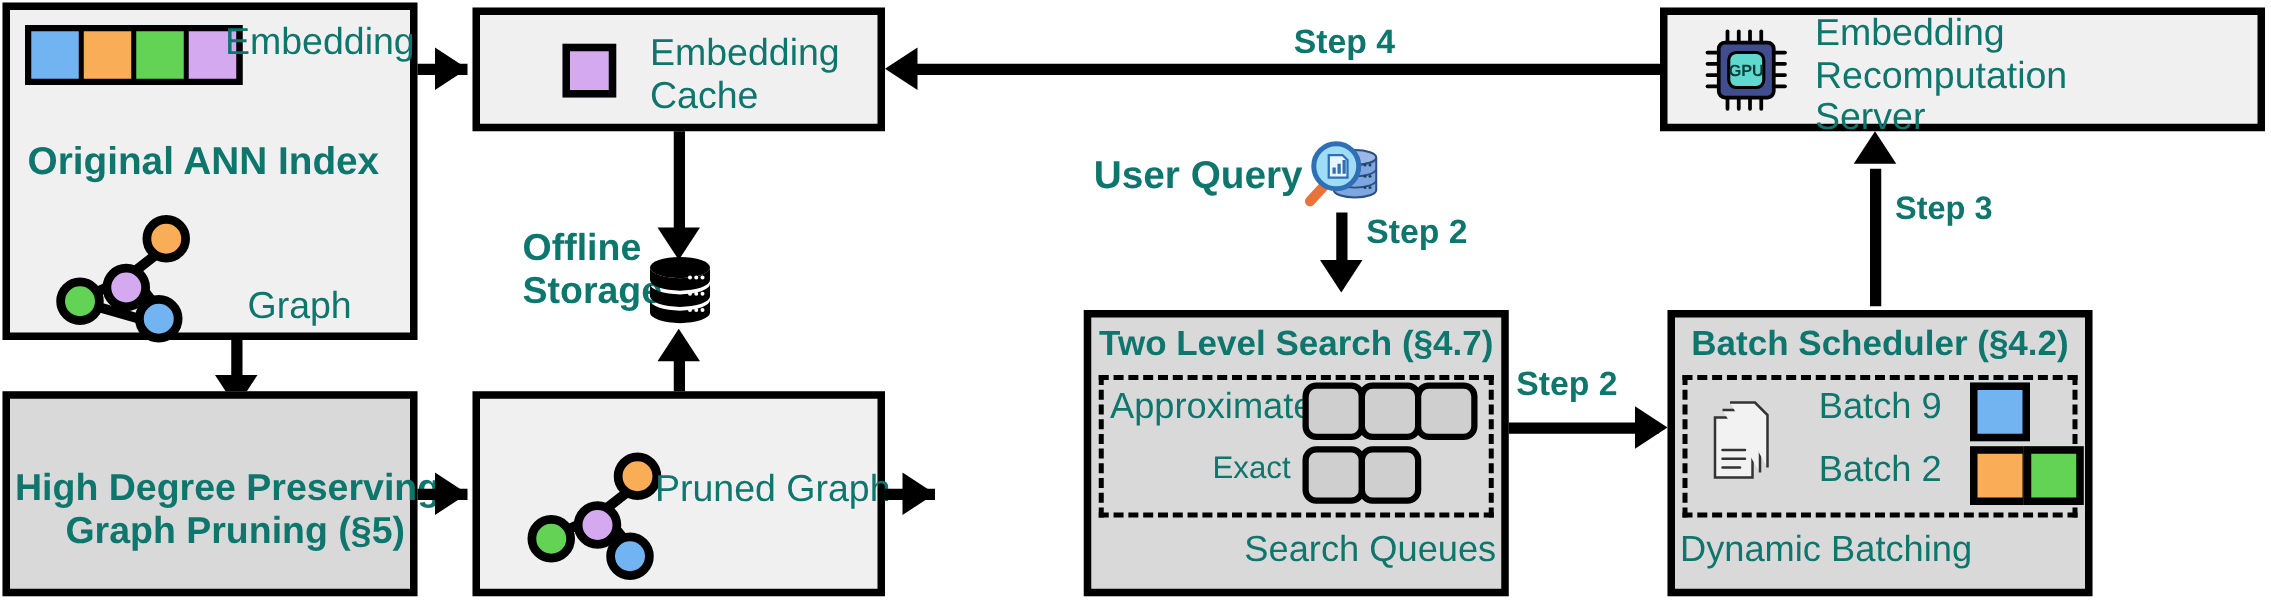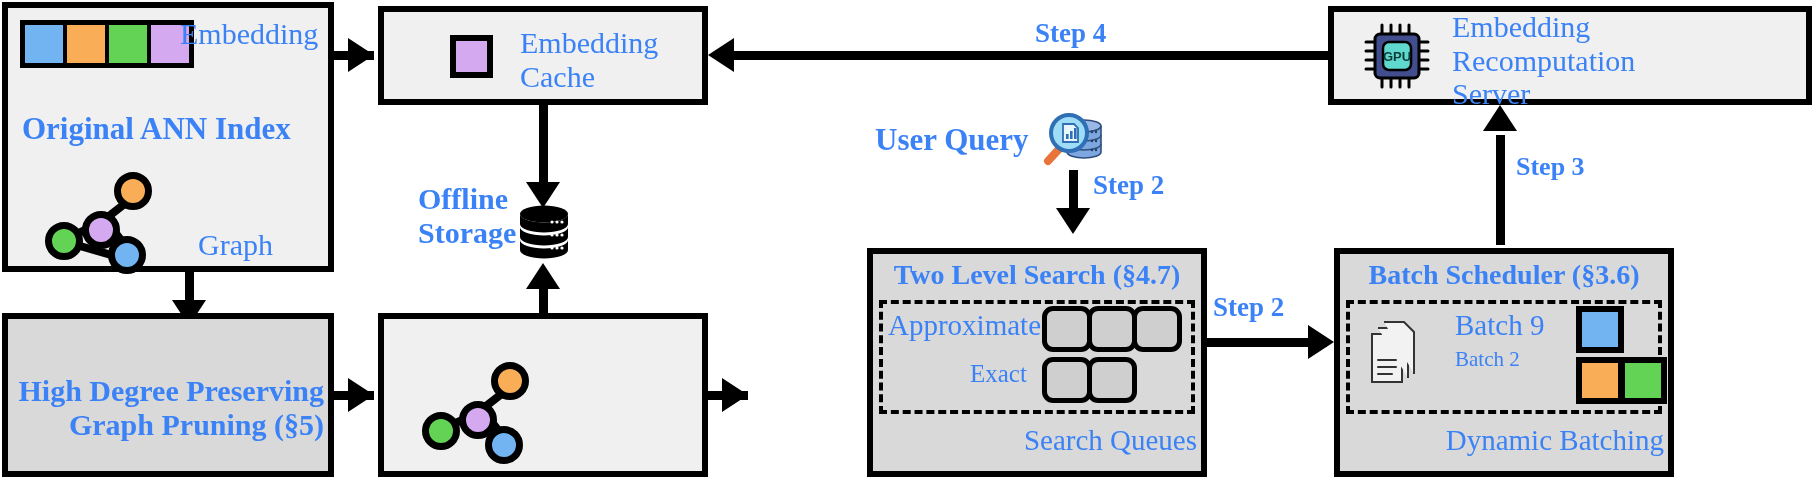--- a/index.html
+++ b/index.html
@@ -2,21 +2,21 @@
 <html><head>
 <meta charset="utf-8">
 <style>
   html,body{margin:0;padding:0;background:#ffffff;}
   body{font-family:"Liberation Sans", sans-serif;}
   #stage{position:relative;width:1817px;height:481px;background:#ffffff;overflow:hidden;}
 
   .box{position:absolute;box-sizing:border-box;border:6px solid #000;background:#f0f0f0;}
   .box.gray{background:#d9d9d9;}
 
-  .lbl{position:absolute;color:#3b82f6;white-space:pre;line-height:1.12;font-family:Liberation Serif, serif;}
+  .lbl{position:absolute;color:#0f766e;white-space:pre;line-height:1.12;}
   .bold{font-weight:bold;}
 
   .line{position:absolute;background:#000;}
   .arrow{position:absolute;width:0;height:0;}
   .ar-right{border-top:17px solid transparent;border-bottom:17px solid transparent;border-left:26px solid #000;}
   .ar-left{border-top:17px solid transparent;border-bottom:17px solid transparent;border-right:26px solid #000;}
   .ar-down{border-left:17px solid transparent;border-right:17px solid transparent;border-top:26px solid #000;}
   .ar-up{border-left:17px solid transparent;border-right:17px solid transparent;border-bottom:26px solid #000;}
 
   .swatch-row{position:absolute;display:flex;border:5px solid #000;box-sizing:content-box;background:#000;gap:4px;}
@@ -173,20 +173,21 @@
 
   <div class="box" style="left:378px;top:313px;width:330px;height:164px;">
   </div>
   <div class="gedge" style="left:445px;top:424px;width:44px;transform:rotate(-25deg);"></div>
   <div class="gedge" style="left:481px;top:406px;width:44px;transform:rotate(-38deg);"></div>
   <div class="gedge" style="left:484px;top:408px;width:44px;transform:rotate(52deg);"></div>
   <div class="gnode" style="left:491px;top:362px;width:38px;height:38px;background:#f9ad57;"></div>
   <div class="gnode" style="left:459px;top:401px;width:38px;height:38px;background:#d5a9f0;"></div>
   <div class="gnode" style="left:422px;top:412px;width:38px;height:38px;background:#62d355;"></div>
   <div class="gnode" style="left:485px;top:426px;width:38px;height:38px;background:#72b4f2;"></div>
+  <div class="lbl" style="left:524px;top:375px;font-size:30px;">Pruned Graph</div>
 
   <div class="line" style="left:708px;top:391px;width:40px;height:9px;"></div>
   <div class="arrow ar-right" style="left:722px;top:378px;"></div>
 
   <div class="box gray" style="left:867px;top:248px;width:340px;height:229px;">
   </div>
   <div class="lbl bold" style="left:877px;top:259px;font-size:28px;width:320px;text-align:center;">Two Level Search (§4.7)</div>
 
   <div class="dashbox" style="left:879px;top:300px;width:316px;height:114px;"></div>
 
@@ -204,39 +205,39 @@
   </div>
 
   <div class="lbl" style="left:877px;top:424px;font-size:29px;width:320px;text-align:right;">Search Queues</div>
 
   <div class="line" style="left:1207px;top:338px;width:120px;height:9px;"></div>
   <div class="arrow ar-right" style="left:1308px;top:325px;"></div>
   <div class="lbl bold" style="left:1213px;top:292px;font-size:27px;">Step 2</div>
 
   <div class="box gray" style="left:1334px;top:248px;width:340px;height:229px;">
   </div>
-  <div class="lbl bold" style="left:1344px;top:259px;font-size:28px;width:320px;text-align:center;">Batch Scheduler (§3.6)</div>
+  <div class="lbl bold" style="left:1344px;top:259px;font-size:28px;width:320px;text-align:center;">Batch Scheduler (§4.2)</div>
 
   <div class="dashbox" style="left:1346px;top:300px;width:316px;height:114px;"></div>
 
   <svg style="position:absolute;left:1368px;top:320px;" width="52" height="66" viewBox="0 0 52 66">
     <g fill="#f2f2f2" stroke="#333" stroke-width="2">
       <path d="M4 14 L24 14 L34 24 L34 62 L4 62 Z"></path>
       <path d="M10 8 L30 8 L40 18 L40 58"></path>
       <path d="M16 2 L36 2 L46 12 L46 54"></path>
     </g>
     <g stroke="#333" stroke-width="2" stroke-linecap="round">
       <line x1="10" y1="40" x2="28" y2="40"></line>
       <line x1="10" y1="47" x2="28" y2="47"></line>
       <line x1="10" y1="54" x2="24" y2="54"></line>
     </g>
   </svg>
 
   <div class="lbl" style="left:1455px;top:309px;font-size:29px;">Batch 9</div>
   <div class="sq" style="left:1576px;top:306px;width:48px;height:47px;background:#72b4f2;"></div>
 
-  <div class="lbl" style="left:1455px;top:348px;font-size:21px;">Batch 2</div>
+  <div class="lbl" style="left:1455px;top:360px;font-size:29px;">Batch 2</div>
   <div class="sq" style="left:1576px;top:357px;width:48px;height:47px;background:#f9ad57;"></div>
   <div class="sq" style="left:1619px;top:357px;width:48px;height:47px;background:#62d355;"></div>
 
-  <div class="lbl" style="left:1344px;top:424px;font-size:29px;width:320px;text-align:right;">Dynamic Batching</div>
+  <div class="lbl" style="left:1344px;top:424px;font-size:29px;width:320px;text-align:left;">Dynamic Batching</div>
 
 </div>
 
 </body></html>

